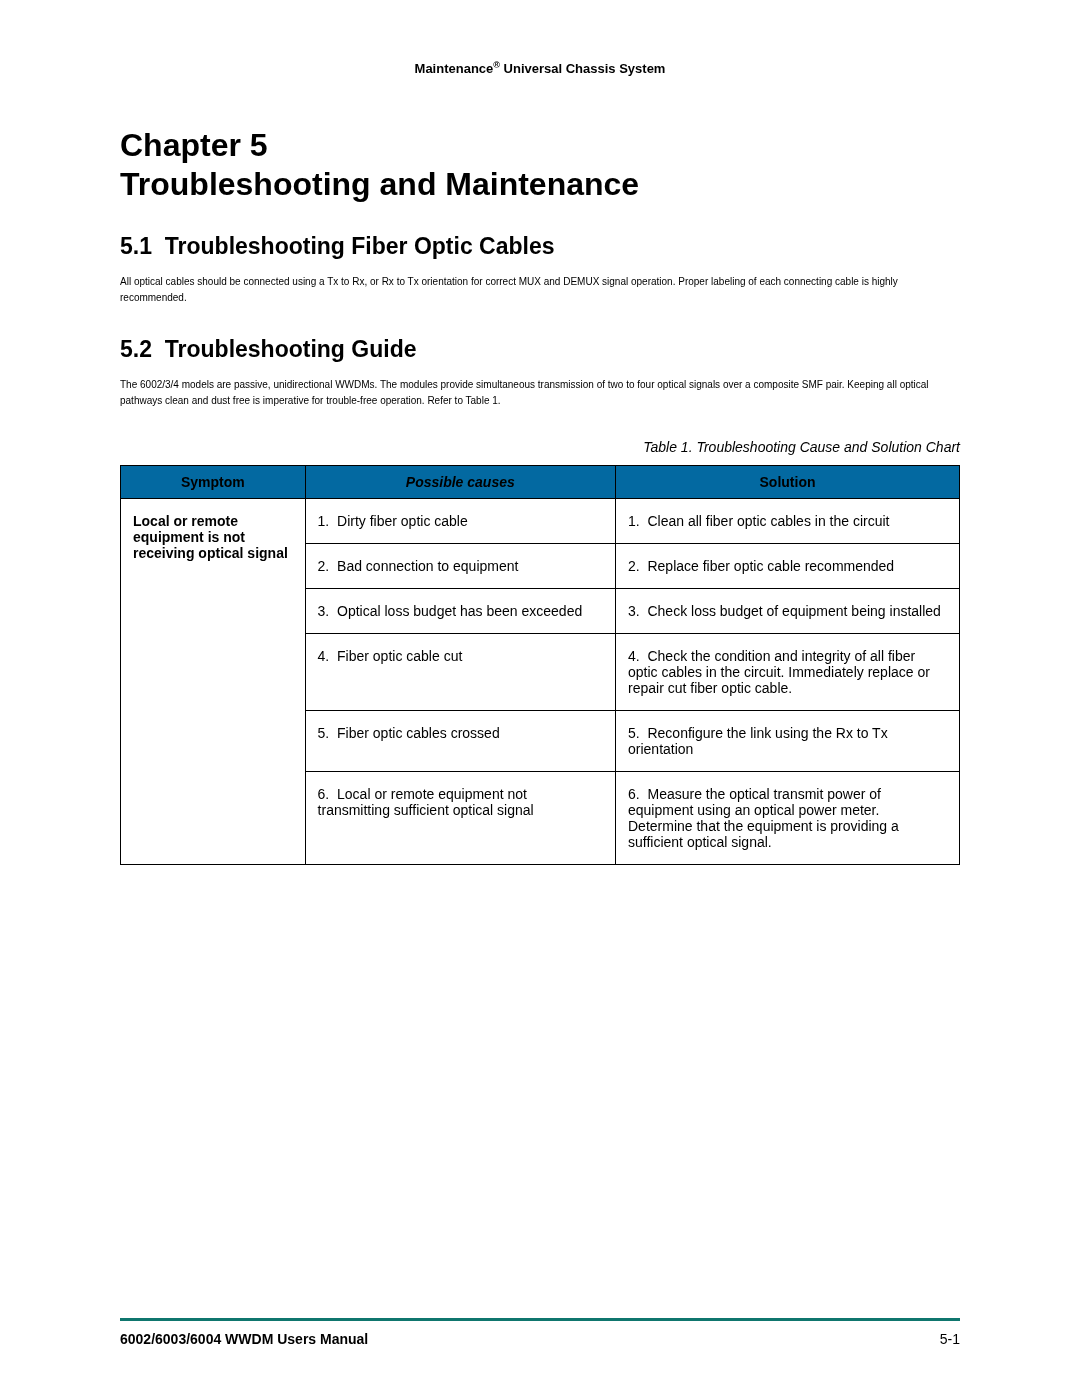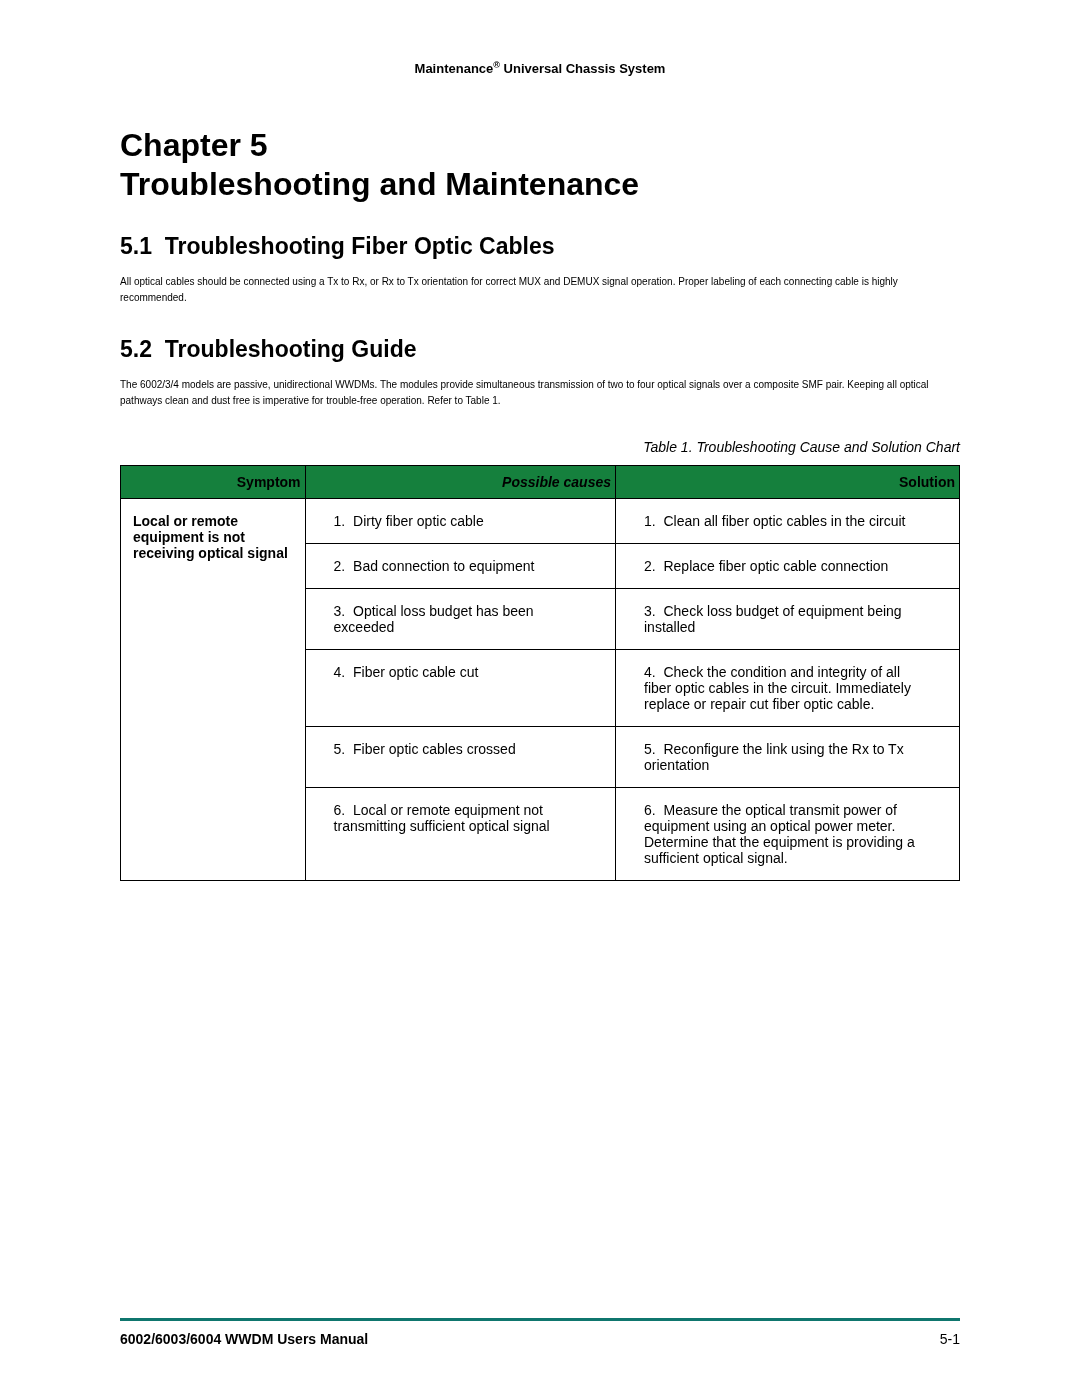--- a/index.html
+++ b/index.html
@@ -67,29 +67,29 @@
     }
 
     .trouble-table {
       width: 100%;
       border-collapse: collapse;
       font-size: 14px;
     }
 
     .trouble-table th {
       border: 1px solid #000;
-      padding: 8px 4px;
-      text-align: right;
+      padding: 8px 24px;
+      text-align: center;
       font-weight: bold;
-      background: #15803d;
+      background: #0369a1;
     }
 
     .trouble-table td {
       border: 1px solid #000;
-      padding: 14px 28px;
+      padding: 14px 12px;
       vertical-align: top;
     }
 
     .col-symptom {
       width: 22%;
     }
 
     .col-causes {
       width: 37%;
       font-style: italic;
@@ -159,21 +159,21 @@
       </tr>
     </thead>
     <tbody id="table-body">
     <tr>
           <td rowspan="6" style="font-weight: bold; vertical-align: top; border: 1px solid rgb(0, 0, 0); padding: 14px 12px;">Local or remote equipment is not receiving optical signal</td>
           <td><span>1.</span>&nbsp;&nbsp;<span>Dirty fiber optic cable</span></td>
           <td><span>1.</span>&nbsp;&nbsp;<span>Clean all fiber optic cables in the circuit</span></td>
         </tr>
         <tr>
           <td><span>2.</span>&nbsp;&nbsp;<span>Bad connection to equipment</span></td>
-          <td><span>2.</span>&nbsp;&nbsp;<span>Replace fiber optic cable connection</span></td>
+          <td><span>2.</span>&nbsp;&nbsp;<span>Replace fiber optic cable recommended</span></td>
         </tr>
         <tr>
           <td><span>3.</span>&nbsp;&nbsp;<span>Optical loss budget has been exceeded</span></td>
           <td><span>3.</span>&nbsp;&nbsp;<span>Check loss budget of equipment being installed</span></td>
         </tr>
         <tr>
           <td><span>4.</span>&nbsp;&nbsp;<span>Fiber optic cable cut</span></td>
           <td><span>4.</span>&nbsp;&nbsp;<span>Check the condition and integrity of all fiber optic cables in the circuit.  Immediately replace or repair cut fiber optic cable.</span></td>
         </tr>
         <tr>

